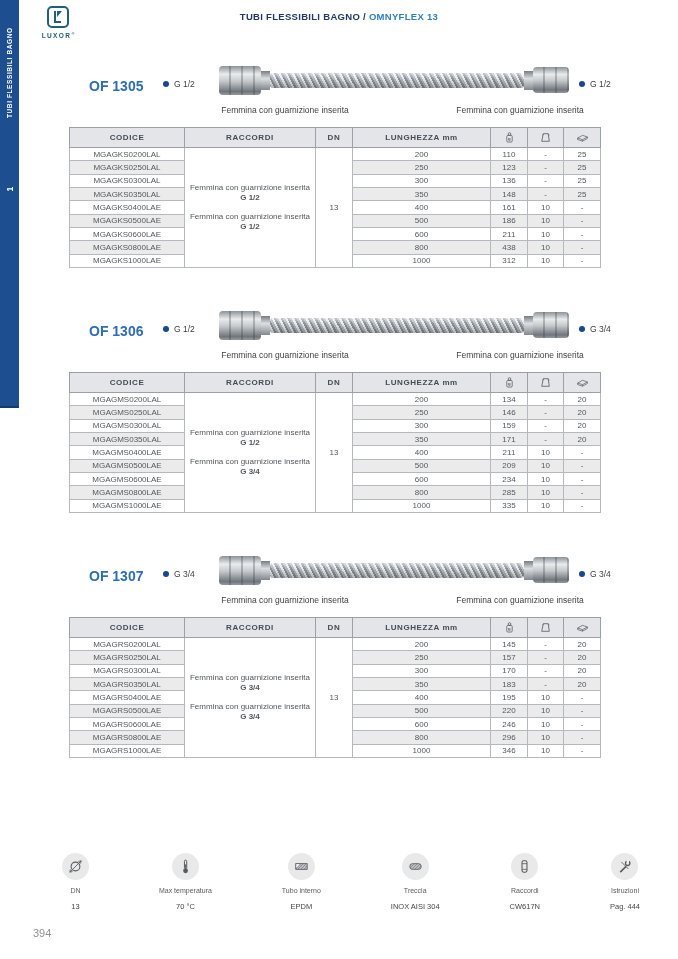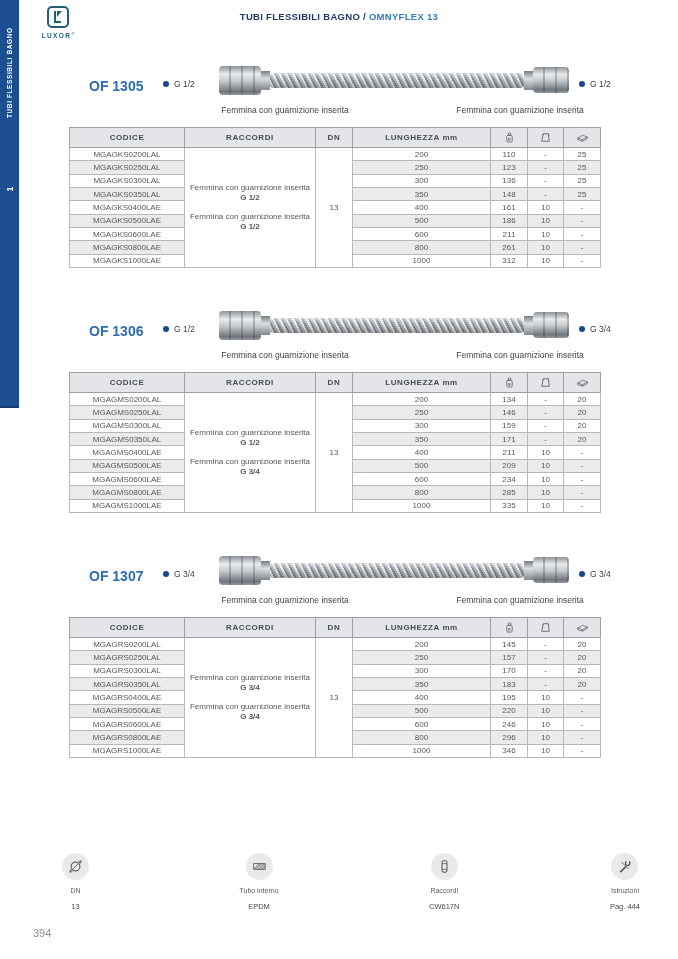--- a/index.html
+++ b/index.html
@@ -279,21 +279,21 @@
           <tr>
             <td>MGAGKS0600LAE</td>
             <td>600</td>
             <td>211</td>
             <td>10</td>
             <td>-</td>
           </tr>
           <tr>
             <td class="alt">MGAGKS0800LAE</td>
             <td class="alt">800</td>
-            <td class="alt">261</td>
+            <td class="alt">438</td>
             <td class="alt">10</td>
             <td class="alt">-</td>
           </tr>
           <tr>
             <td>MGAGKS1000LAE</td>
             <td>1000</td>
             <td>312</td>
             <td>10</td>
             <td>-</td>
           </tr>
@@ -558,25 +558,43 @@
         <svg class="spec-icon" viewBox="0 0 24 24">
           <use href="#sym-diameter"></use>
         </svg>
       </div>
       <div class="spec-label">DN</div>
       <div class="spec-value">13</div>
     </div>
     <div class="spec-item">
       <div class="spec-circle">
         <svg class="spec-icon" viewBox="0 0 24 24">
+          <use href="#sym-thermo"></use>
+        </svg>
+      </div>
+      <div class="spec-label">Max temperatura</div>
+      <div class="spec-value">70 °C</div>
+    </div>
+    <div class="spec-item">
+      <div class="spec-circle">
+        <svg class="spec-icon" viewBox="0 0 24 24">
           <use href="#sym-innertube"></use>
         </svg>
       </div>
       <div class="spec-label">Tubo interno</div>
       <div class="spec-value">EPDM</div>
+    </div>
+    <div class="spec-item">
+      <div class="spec-circle">
+        <svg class="spec-icon" viewBox="0 0 24 24">
+          <use href="#sym-braid"></use>
+        </svg>
+      </div>
+      <div class="spec-label">Treccia</div>
+      <div class="spec-value">INOX AISI 304</div>
     </div>
     <div class="spec-item">
       <div class="spec-circle">
         <svg class="spec-icon" viewBox="0 0 24 24">
           <use href="#sym-fitting"></use>
         </svg>
       </div>
       <div class="spec-label">Raccordi</div>
       <div class="spec-value">CW617N</div>
     </div>

